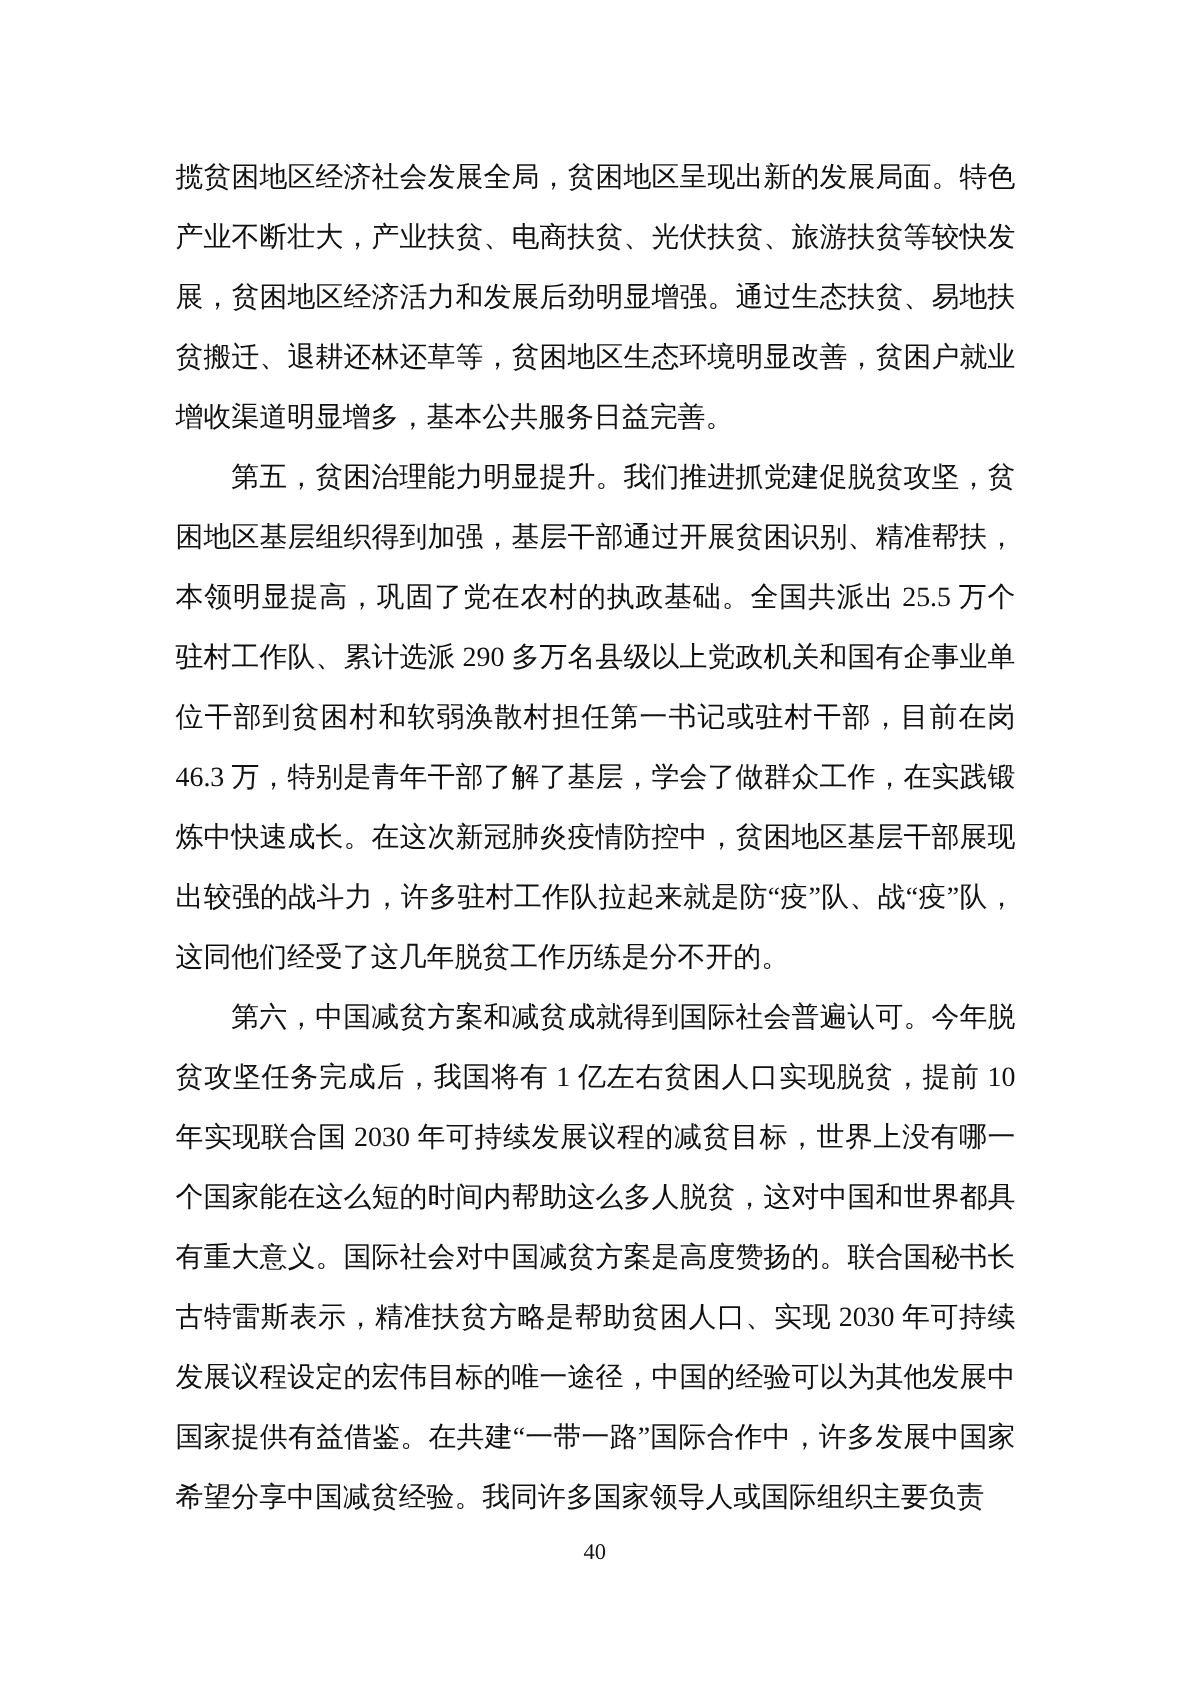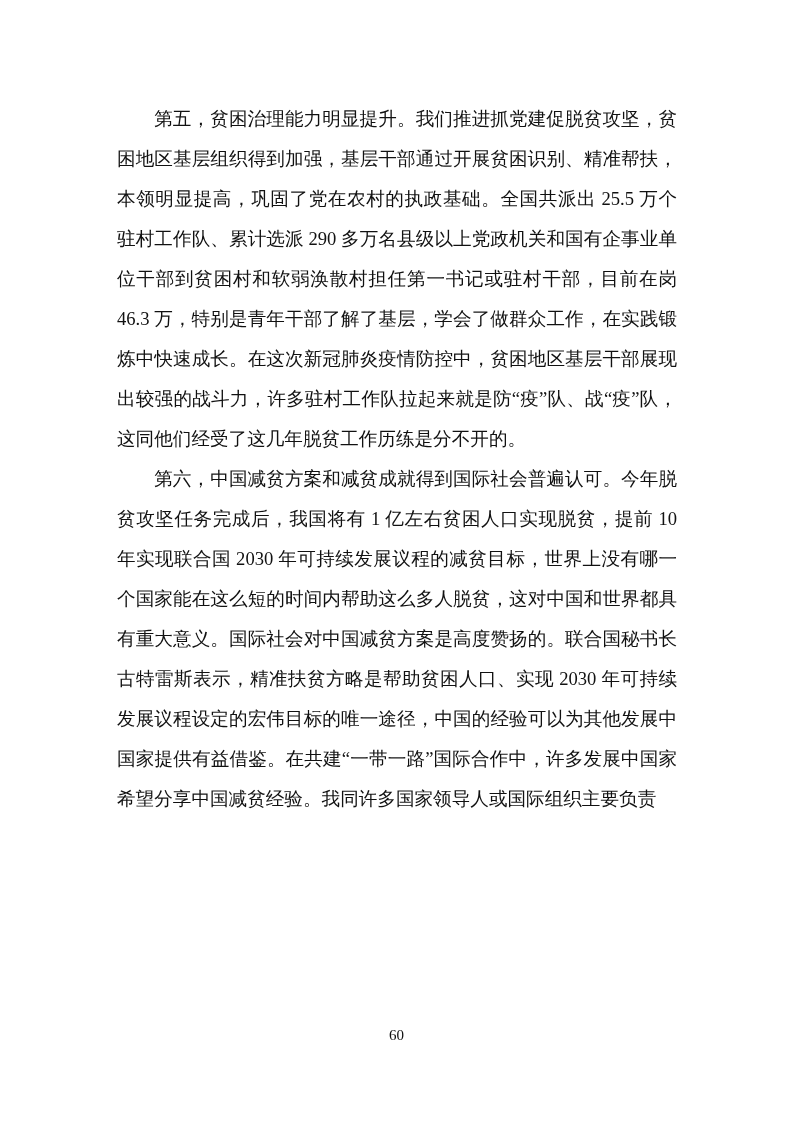--- a/index.html
+++ b/index.html
@@ -43,19 +43,20 @@
     font-size: 15px;
     line-height: 18px;
     color: #111111;
   }
 </style>
 </head>
 <body>
 
 <div class="page">
   <div class="content">
+    <p>揽贫困地区经济社会发展全局，贫困地区呈现出新的发展局面。特色产业不断壮大，产业扶贫、电商扶贫、光伏扶贫、旅游扶贫等较快发展，贫困地区经济活力和发展后劲明显增强。通过生态扶贫、易地扶贫搬迁、退耕还林还草等，贫困地区生态环境明显改善，贫困户就业增收渠道明显增多，基本公共服务日益完善。</p>
     <p class="indent">第五，贫困治理能力明显提升。我们推进抓党建促脱贫攻坚，贫困地区基层组织得到加强，基层干部通过开展贫困识别、精准帮扶，本领明显提高，巩固了党在农村的执政基础。全国共派出 25.5 万个驻村工作队、累计选派 290 多万名县级以上党政机关和国有企事业单位干部到贫困村和软弱涣散村担任第一书记或驻村干部，目前在岗 46.3 万，特别是青年干部了解了基层，学会了做群众工作，在实践锻炼中快速成长。在这次新冠肺炎疫情防控中，贫困地区基层干部展现出较强的战斗力，许多驻村工作队拉起来就是防“疫”队、战“疫”队，这同他们经受了这几年脱贫工作历练是分不开的。</p>
     <p class="indent">第六，中国减贫方案和减贫成就得到国际社会普遍认可。今年脱贫攻坚任务完成后，我国将有 1 亿左右贫困人口实现脱贫，提前 10 年实现联合国 2030 年可持续发展议程的减贫目标，世界上没有哪一个国家能在这么短的时间内帮助这么多人脱贫，这对中国和世界都具有重大意义。国际社会对中国减贫方案是高度赞扬的。联合国秘书长古特雷斯表示，精准扶贫方略是帮助贫困人口、实现 2030 年可持续发展议程设定的宏伟目标的唯一途径，中国的经验可以为其他发展中国家提供有益借鉴。在共建“一带一路”国际合作中，许多发展中国家希望分享中国减贫经验。我同许多国家领导人或国际组织主要负责</p>
   </div>
   <div class="page-footer">
-    <span>60</span>
+    <span>40</span>
   </div>
 </div>
 
 </body></html>

